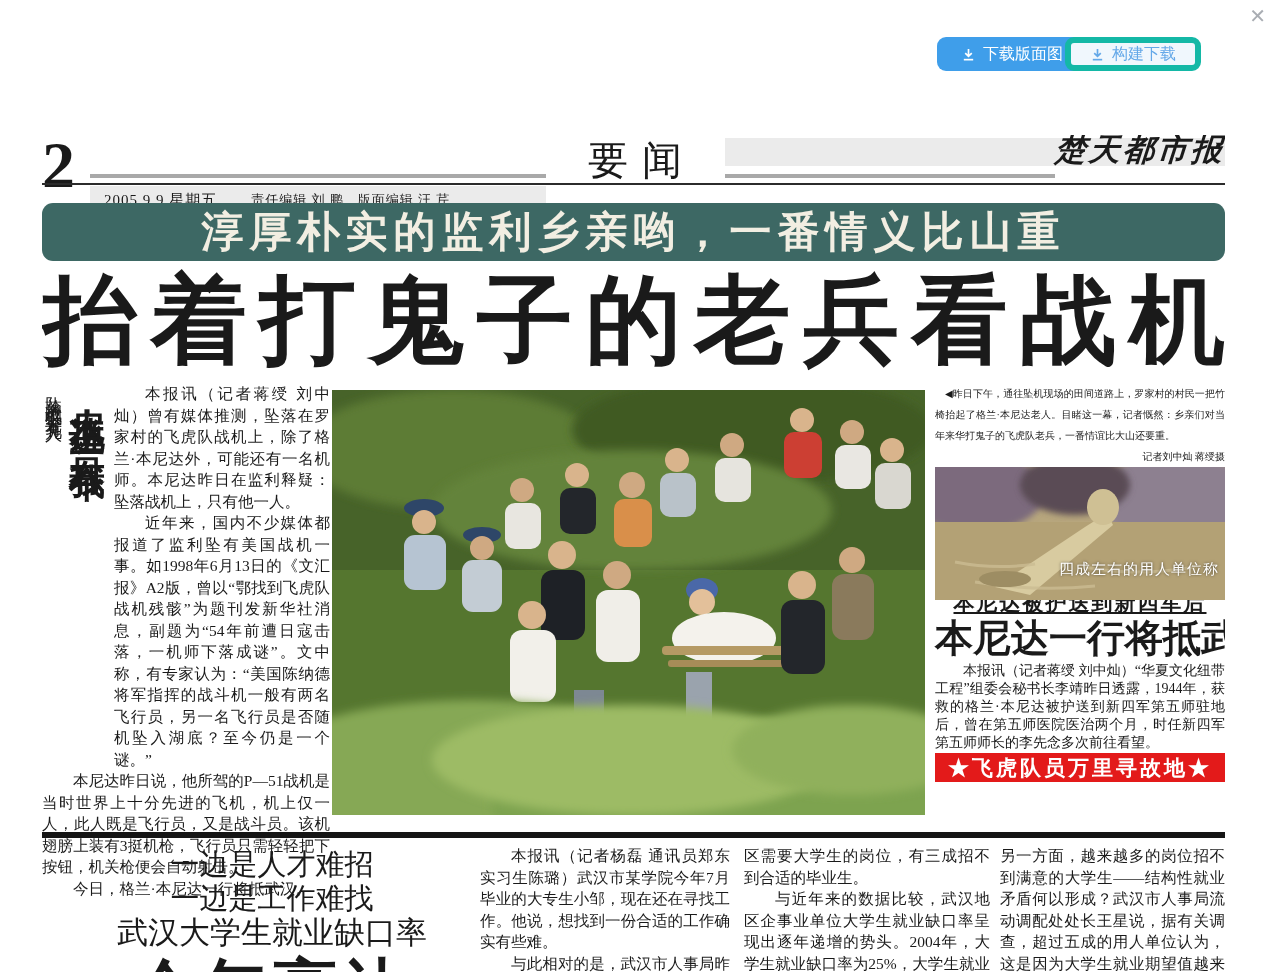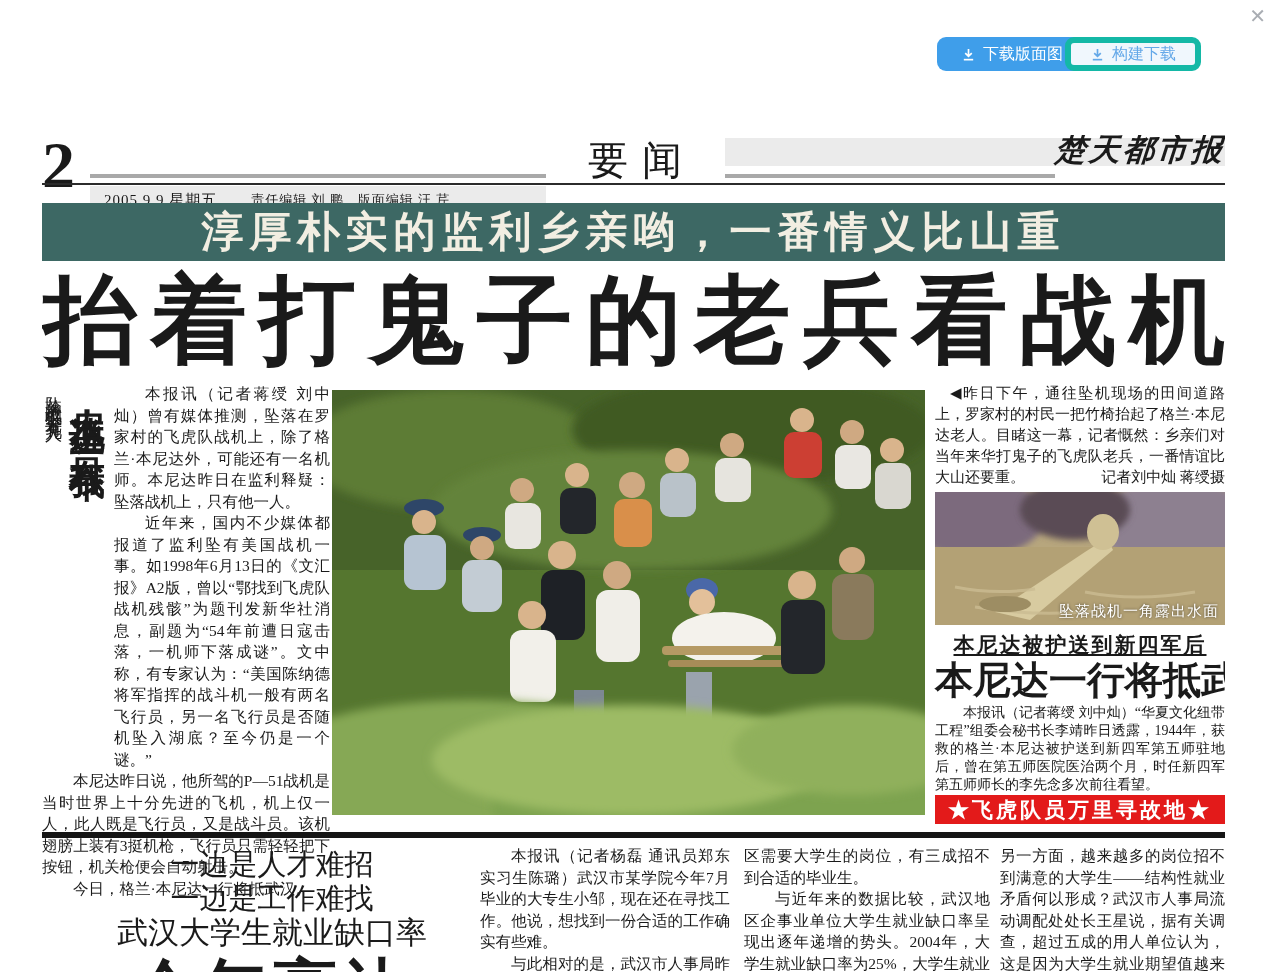--- a/index.html
+++ b/index.html
@@ -29,37 +29,37 @@
   .eds-txt  { font-size:13px; letter-spacing:1px; }
   .grayline { height:4px; background:#a9a9a9; top:39px; }
   .section  { left:520px; top:-2px; width:160px; text-align:center; font-size:40px; letter-spacing:14px; }
   .masthead { right:0; top:-6px; font-size:31px; font-weight:bold; font-style:italic;
               letter-spacing:3px; transform:skewX(-4deg); }
   .headrule { left:0; top:48px; width:1183px; height:2px; background:#2b2b2b; }
 
   
   .banner { left:0; top:68px; width:1183px; height:58px; background:#3d6864;
             color:#f2eee2; font-size:42px; font-weight:bold; letter-spacing:6px;
-            display:flex; align-items:center; justify-content:center; }
+            display:flex; align-items:center; justify-content:center;border-radius:11px; }
   .bighead { left:0; top:130px; width:1183px; font-size:96px; font-weight:bold;
              line-height:112px; text-align:justify; text-align-last:justify; white-space:nowrap; }
 
   .story-left { left:0; top:248px; width:288px; height:570px; overflow:hidden;
                 font-size:15.5px; line-height:21.5px; text-align:justify; }
   .v-kick { float:left; width:22px; height:284px; writing-mode:vertical-rl;
             font-size:17px; line-height:22px; letter-spacing:3px; }
   .v-head { float:left; width:46px; height:382px; writing-mode:vertical-rl;
             font-size:36px; font-weight:bold; line-height:46px; letter-spacing:2px;
             margin-right:4px; }
   p.art { text-indent:2em; }
 
   .main-photo { left:290px; top:255px; width:593px; height:425px; }
 
   .right-col { left:893px; top:248px; width:290px; }
-  .cap { font-size:15px; line-height:21px; text-align:justify; text-indent:1em; }
+  .cap { font-size:10px; line-height:21px; text-align:justify; text-indent:1em; }
   .byline { float:right; }
   .small-photo { position:relative; width:290px; height:133px; margin-top:4px; }
   .sp-cap { position:absolute; right:6px; bottom:4px; color:#ffffff; font-size:15px;
             letter-spacing:1px; text-shadow:0 0 3px rgba(0,0,0,.6); }
   .kick2 { margin-top:6px; text-align:center; font-size:21px; font-weight:bold; letter-spacing:2px;text-decoration:underline; }
   .head2 { font-size:38px; font-weight:bold; line-height:42px;
            text-align:justify; text-align-last:justify; white-space:nowrap; }
   .art2  { margin-top:3px; font-size:14px; line-height:18px; text-align:justify; text-indent:2em; }
   .redband { margin-top:1px; height:29px; background:#e31a1a; color:#ffffff;
              font-size:21px; font-weight:bold; letter-spacing:3px;
@@ -206,21 +206,21 @@
         <rect width="290" height="133" fill="#b7a67d"></rect>
         <ellipse cx="40" cy="25" rx="70" ry="40" fill="#7c6b7d" filter="url(#soft2)"></ellipse>
         <ellipse cx="240" cy="30" rx="80" ry="42" fill="#8d8090" filter="url(#soft2)"></ellipse>
         <ellipse cx="140" cy="18" rx="55" ry="30" fill="#5a4c55" filter="url(#soft2)"></ellipse>
         <rect x="0" y="55" width="290" height="78" fill="#b3a175"></rect>
         <path d="M60 120 L150 60 L172 46 L178 58 L95 128 Z" fill="#d8cba0"></path>
         <ellipse cx="168" cy="40" rx="16" ry="18" fill="#cfc094"></ellipse>
         <path d="M20 95 q40 8 80 2 M150 100 q50 10 110 0 M40 115 q60 10 120 4" stroke="#cbbc92" stroke-width="3" fill="none" opacity="0.8"></path>
         <ellipse cx="70" cy="112" rx="26" ry="8" fill="#9d8d63"></ellipse>
       </svg>
-      <div class="sp-cap">坠落战机一角露出水面</div>
+      <div class="sp-cap">四成左右的用人单位称</div>
     </div>
 
     <div class="kick2">本尼达被护送到新四军后</div>
     <div class="head2">本尼达一行将抵武汉</div>
     <p class="art2">本报讯（记者蒋绶 刘中灿）“华夏文化纽带工程”组委会秘书长李靖昨日透露，1944年，获救的格兰·本尼达被护送到新四军第五师驻地后，曾在第五师医院医治两个月，时任新四军第五师师长的李先念多次前往看望。</p>
     <div class="redband">★飞虎队员万里寻故地★</div>
   </div>
 
   <div class="abs thickrule"></div>
 

